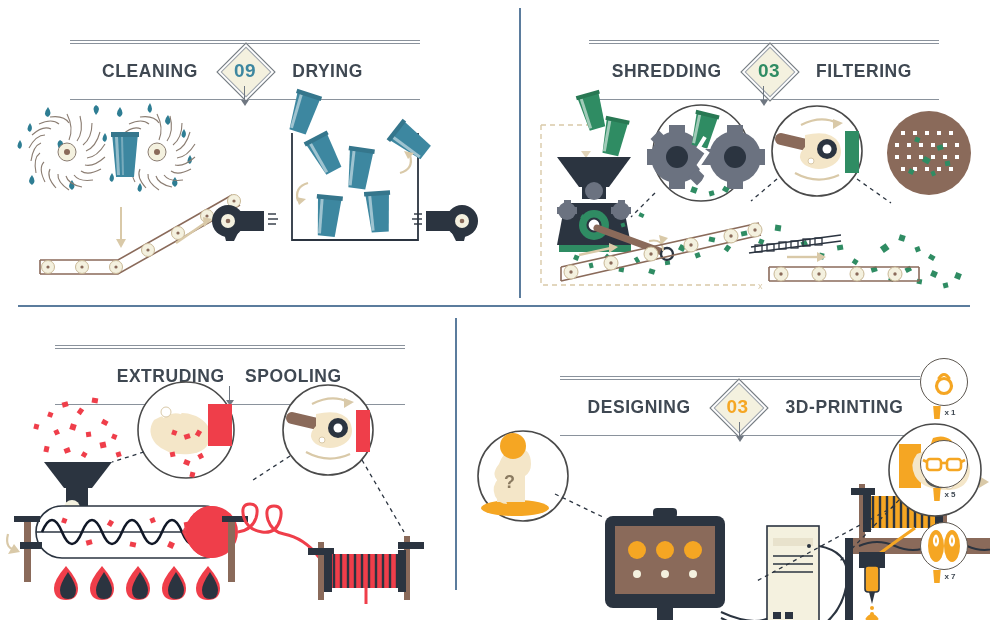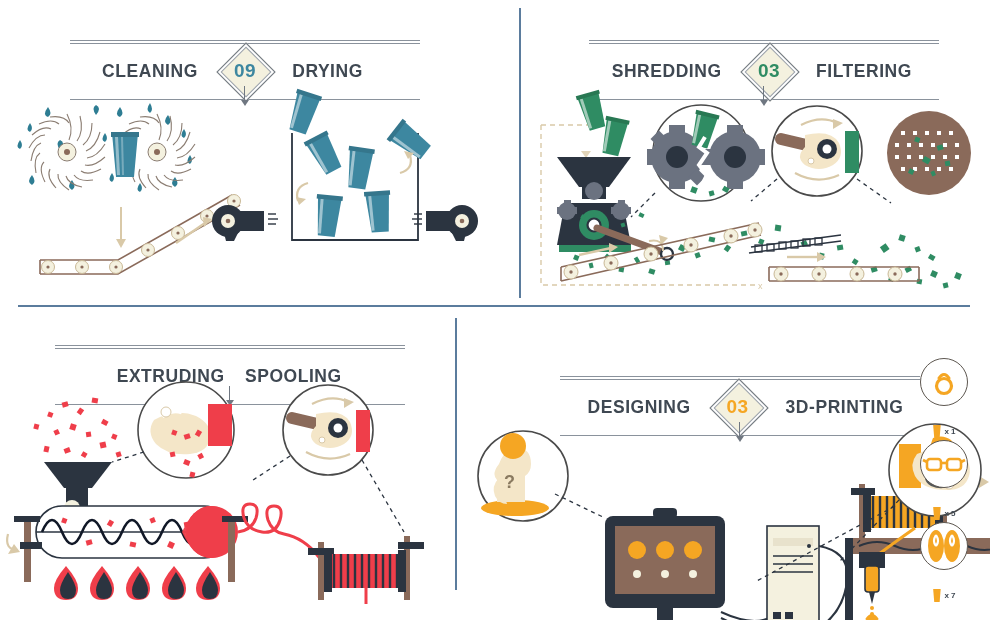--- a/index.html
+++ b/index.html
@@ -41,21 +41,21 @@
   .arrow-head{position:absolute;left:50%;margin-left:-4px;width:0;height:0;
     border-left:4px solid transparent;border-right:4px solid transparent;
     border-top:6px solid #6f7781;}
   
   .divider{position:absolute;background:#5b7c9d;}
   
   .legend{position:absolute;}
   .leg-item{position:absolute;width:72px;text-align:center;}
   .leg-circle{width:46px;height:46px;border-radius:50%;border:1.5px solid #5d5750;
     margin:0 auto;position:relative;background:#fff;}
-  .leg-count{margin-top:19px;display:flex;align-items:center;justify-content:center;gap:3px;}
+  .leg-count{margin-top:0;display:flex;align-items:center;justify-content:center;gap:3px;}
   .leg-cuplet{width:9px;height:13px;background:#f5a623;
     clip-path:polygon(8% 0,92% 0,80% 100%,20% 100%);}
   .leg-x{font-size:8px;font-weight:bold;color:#3f4852;}
   svg{display:block;overflow:visible;}
 </style>
 </head>
 <body>
 
 <div class="divider" style="left:519px;top:8px;width:1.5px;height:290px;"></div>
 <div class="divider" style="left:18px;top:305px;width:952px;height:1.5px;"></div>

